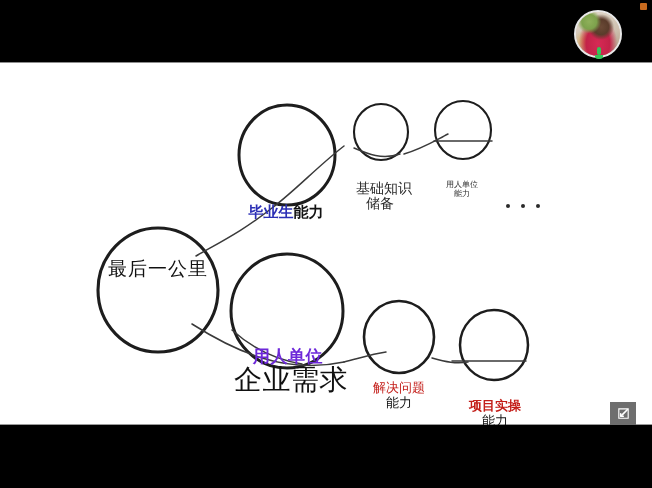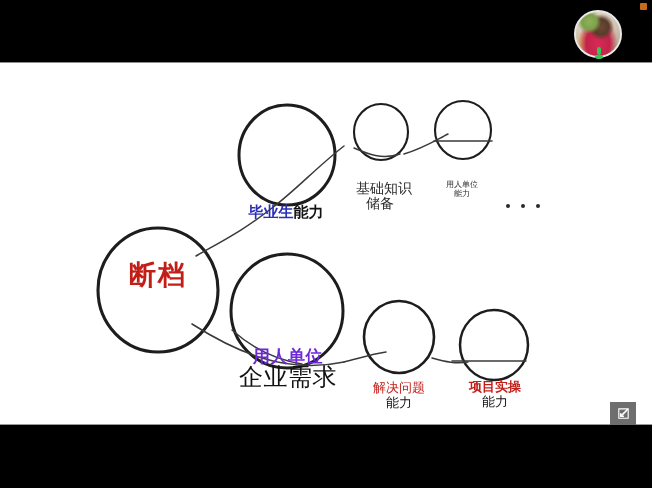--- a/index.html
+++ b/index.html
@@ -174,29 +174,29 @@
 
   
   #n-base { left: 356px; top: 119px; width: 48px; font-size: 14px; color:#2b2b2b; }
 
   
   #n-logic { left: 438px; top: 119px; width: 48px; font-size: 8px; color:#2b2b2b; }
 
   
   #n-emp { left: 234px; top: 285px; width: 108px; }
   #n-emp .l1 { font-size: 17px; font-weight: 700; letter-spacing: .5px; }
-  #n-emp .l2 { font-size: 24px; letter-spacing: .5px; margin-top: 0px; }
+  #n-emp .l2 { font-size: 28px; letter-spacing: .5px; margin-top: 0px; }
 
   
   #n-solve { left: 362px; top: 319px; width: 74px; }
   #n-solve .l1 { font-size: 13px; font-weight: 400; }
   #n-solve .l2 { font-size: 13px; margin-top: 1px; }
 
   
-  #n-proj { left: 460px; top: 318px; width: 70px; }
+  #n-proj { left: 460px; top: 337px; width: 70px; }
   #n-proj .l1 { font-size: 13px; font-weight: 700; }
   #n-proj .l2 { font-size: 13px; margin-top: 1px; }
 
   
   .ellipsis-dots {
     position: absolute;
     left: 506px; top: 142px;
     display: flex;
     gap: 11px;
   }
@@ -287,21 +287,21 @@
         <path d="M344 300 C 360 296, 372 292, 386 290"></path>
 
         <path d="M432 296 C 446 300, 456 302, 468 300"></path>
         <path d="M452 299 L 526 299"></path>
 
         <path d="M232 268 C 252 286, 276 298, 302 302"></path>
       </g>
     </svg>
 
     <div class="ctext" id="n-main">
-      <div class="l2 c-red">断档</div>
+      <div class="l1 c-black">最后一公里</div>
     </div>
 
     <div class="ctext" id="n-grad">
       <span class="c-blue">毕业生</span><span class="c-black">能力</span>
     </div>
 
     <div class="ctext" id="n-base">
       <div>基础知识</div>
       <div>储备</div>
     </div>

